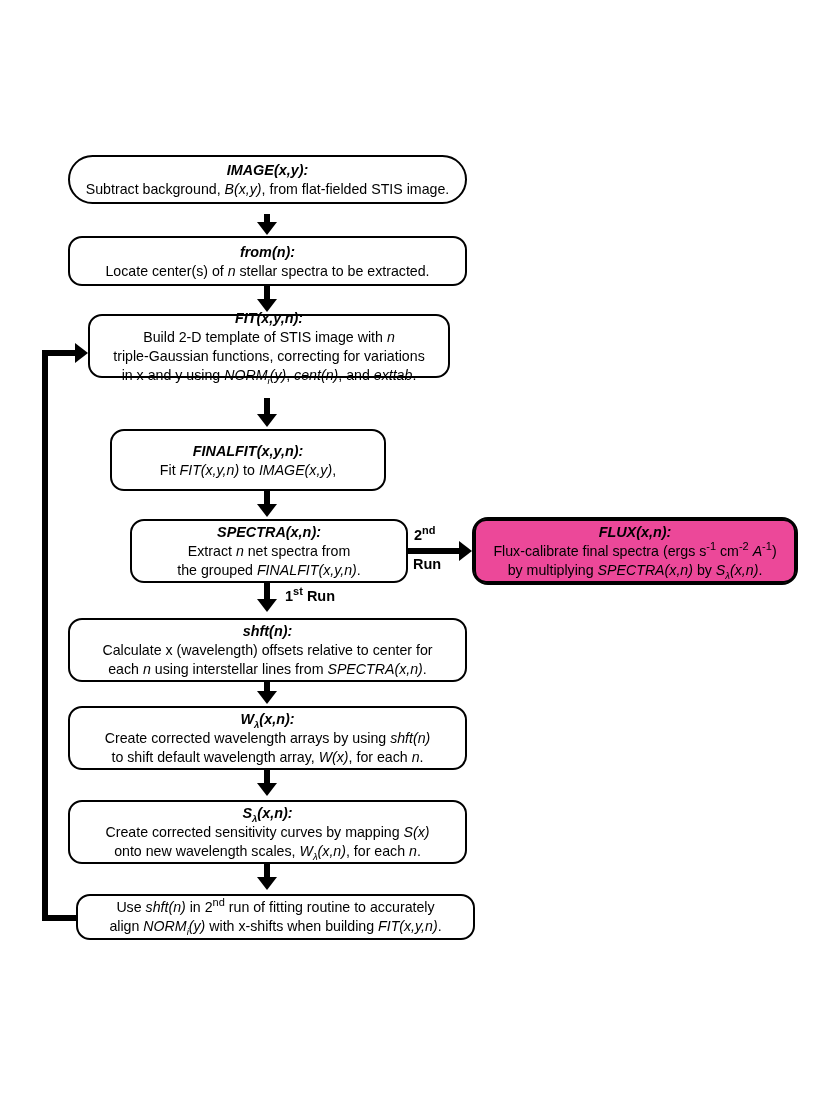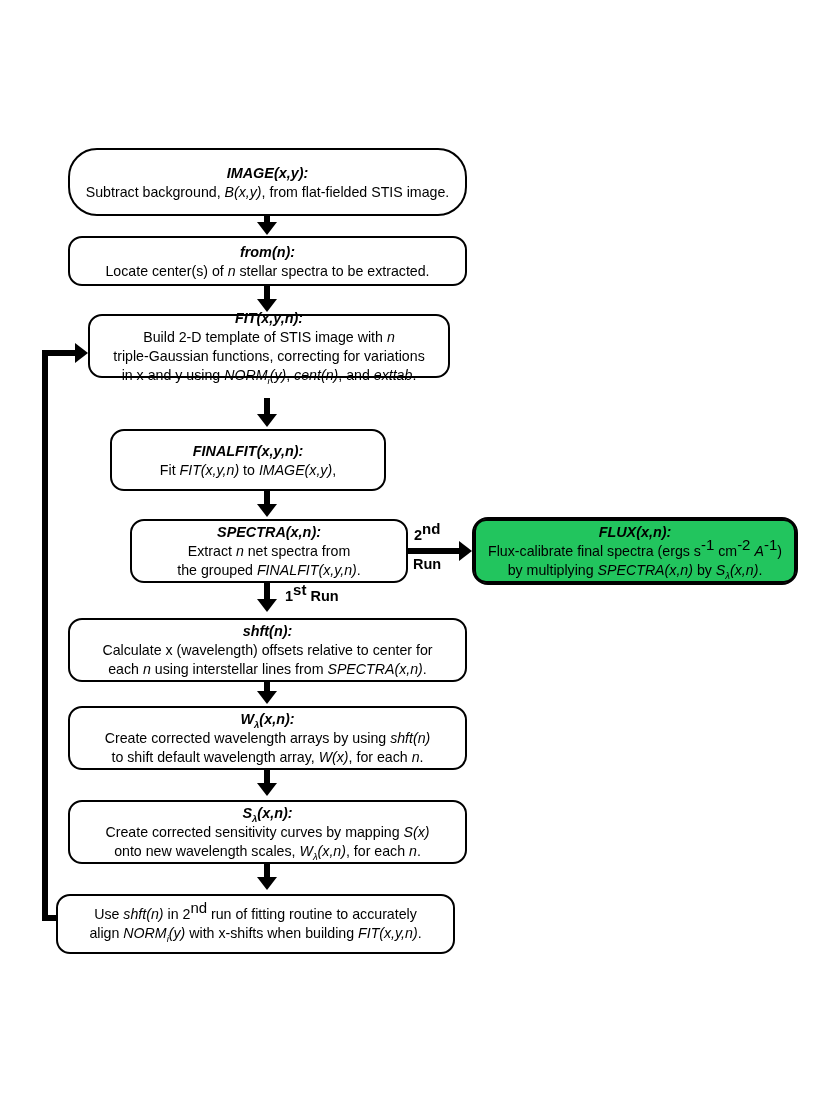--- a/index.html
+++ b/index.html
@@ -40,42 +40,42 @@
     border-radius: 16px;
     padding: 0;
     display: block;
   }
   .box.double > .inner {
     box-sizing: border-box;
     width: 100%;
     height: 100%;
     border: 2px solid #000;
     border-radius: 12px;
-    background: #22c55e;
+    background: #ec4899;
     display: flex;
     flex-direction: column;
     align-items: center;
     justify-content: center;
     text-align: center;
     padding: 3px 8px;
   }
   .hdr {
     font-weight: bold;
     font-style: italic;
     font-size: 14.4px;
     line-height: 20px;
     white-space: nowrap;
   }
   .ln {
     white-space: nowrap;
   }
   i.v { font-style: italic; }
   b.v { font-weight: bold; }
   sup, sub {
-    font-size: 15px;
+    font-size: 11px;
     line-height: 0;
   }
   sub { font-size: 9.5px; }
 
   
   .vline {
     position: absolute;
     background: #000;
     width: 6px;
     z-index: 2;
@@ -115,21 +115,21 @@
 </head>
 <body>
 
 <div id="canvas">
 
   <div class="hline" style="left:42px; top:915px; width:60px;"></div>
   <div class="vline" style="left:42px; top:350px; height:571px;"></div>
   <div class="hline" style="left:42px; top:350px; width:36px;"></div>
   <div class="arrowright" style="left:75px; top:343px;"></div>
 
-  <div class="box" style="left:68px; top:148px; width:399px; height:68px;border-radius:29px;">
+  <div class="box" style="left:68px; top:155px; width:399px; height:49px;border-radius:29px;">
     <div class="hdr">
       <i class="v"><b class="v">IMAGE(x,y):</b></i>
     </div>
     <div class="ln">
       Subtract background, <i class="v">B(x,y)</i>, from flat-fielded STIS image.
     </div>
   </div>
 
   <div class="vline" style="left:264px; top:214px; height:12px;"></div>
   <div class="arrowdown" style="left:257px; top:222px;"></div>
@@ -255,21 +255,21 @@
       Create corrected sensitivity curves by mapping <i class="v">S(x)</i>
     </div>
     <div class="ln">
       onto new wavelength scales, <i class="v">W<sub>λ</sub>(x,n)</i>, for each <i class="v">n</i>.
     </div>
   </div>
 
   <div class="vline" style="left:264px; top:864px; height:14px;"></div>
   <div class="arrowdown" style="left:257px; top:877px;"></div>
 
-  <div class="box" style="left:56px; top:894px; width:399px; height:60px;">
+  <div class="box" style="left:76px; top:894px; width:399px; height:46px;">
     <div class="ln">
       Use <i class="v">shft(n)</i> in 2<sup>nd</sup> run of fitting routine to accurately
     </div>
     <div class="ln">
       align <i class="v">NORM<sub>i</sub>(y)</i> with x-shifts when building <i class="v">FIT(x,y,n)</i>.
     </div>
   </div>
 
 </div>
 

